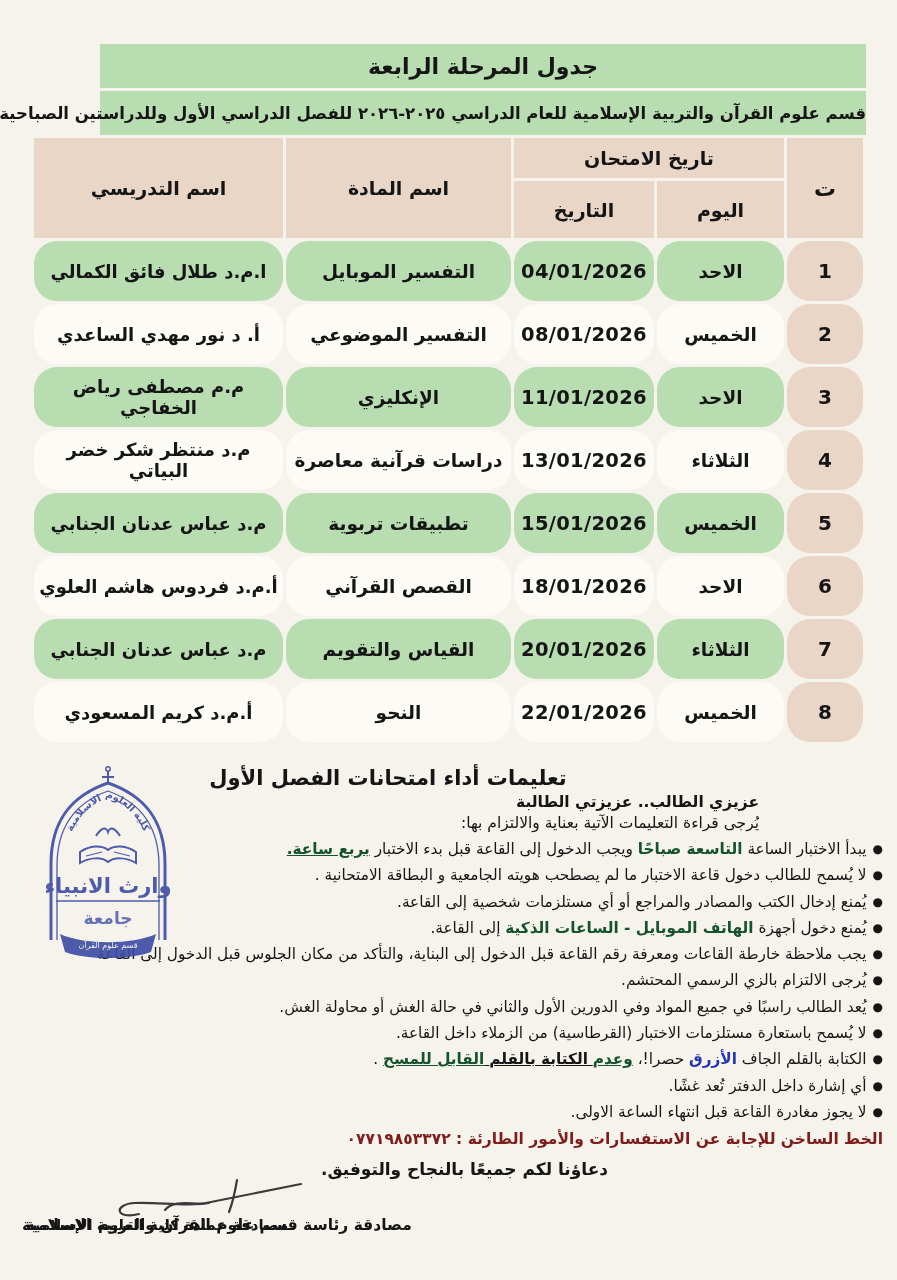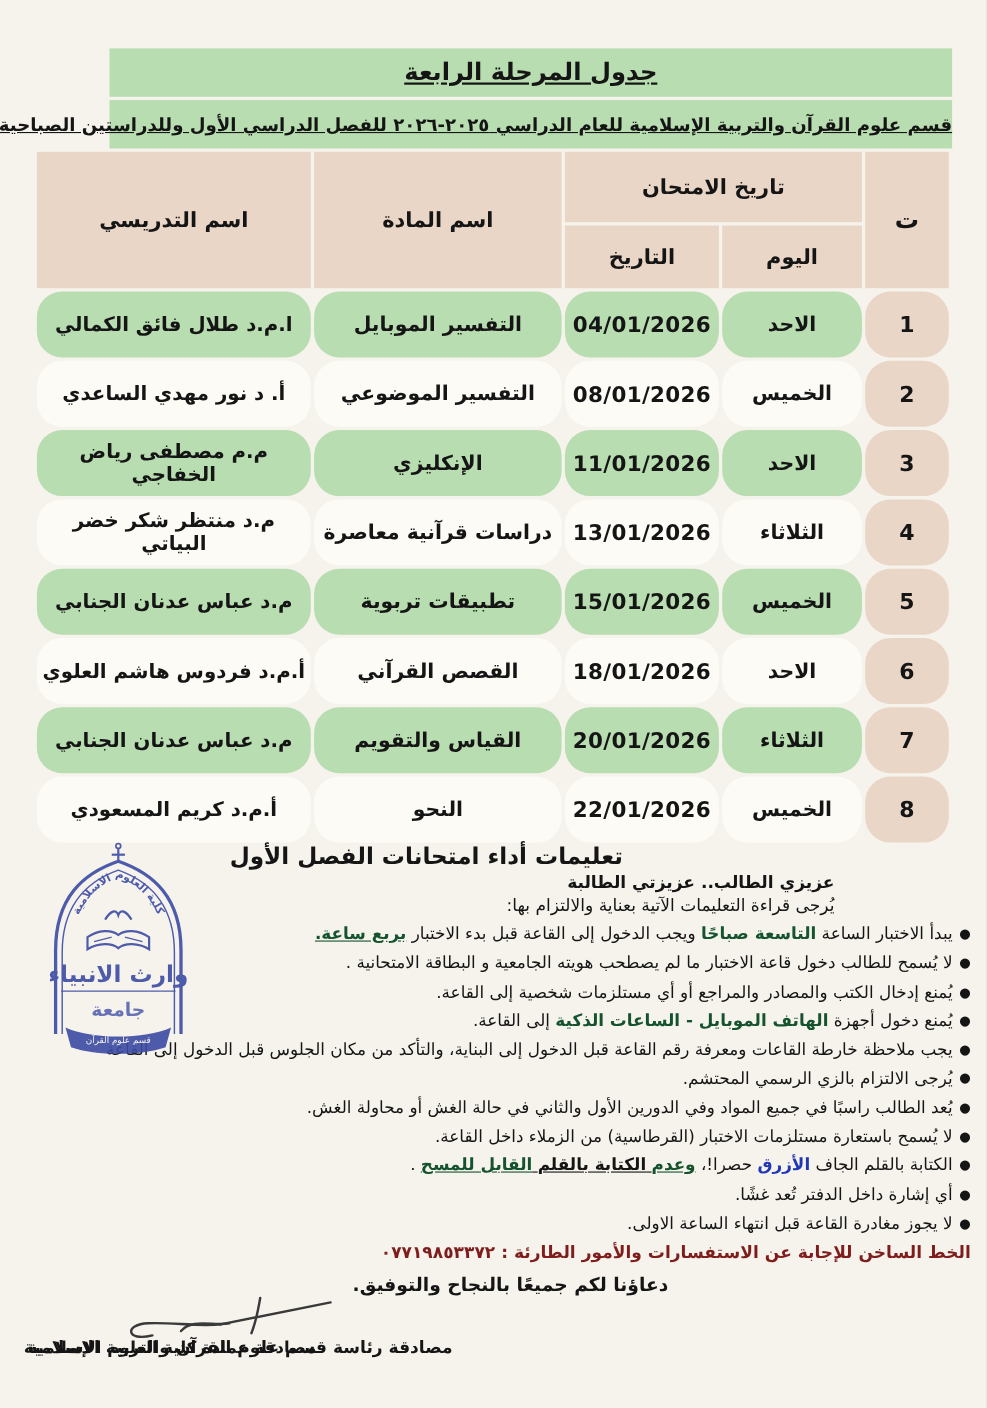--- a/index.html
+++ b/index.html
@@ -3,39 +3,39 @@
 <meta charset="utf-8">
 <style>
   html,body{margin:0;padding:0;background:#d8d6d0;}
   .page{
     position:relative;width:897px;height:1280px;margin:0 auto;
     background:#f5f3ec;overflow:hidden;
     font-family:"DejaVu Sans",sans-serif;color:#151515;direction:rtl;
   }
   .tex{background-image:repeating-linear-gradient(180deg,rgba(255,255,255,.09) 0 2px,rgba(0,0,0,.03) 2px 4px);}
   
-  .title-block{position:absolute;top:44px;right:31px;width:766px;text-decoration:underline;}
+  .title-block{position:absolute;top:44px;right:31px;width:766px;}
   .title-cell{background:#b8ddb0;text-align:center;font-weight:bold;}
   .title-1{height:44px;line-height:46px;font-size:22px;margin-bottom:3px;}
   .title-2{height:44px;line-height:46px;font-size:16.5px;white-space:nowrap;}
   
   table.schedule{
     position:absolute;top:135px;right:31px;width:835px;
     border-collapse:separate;border-spacing:3px;table-layout:fixed;
   }
   table.schedule th,table.schedule td{
     text-align:center;vertical-align:middle;font-weight:bold;padding:0 4px;
     overflow:hidden;
   }
   .pink{background:#e9d6c7;}
   tr.green-row td{background:#b8ddb0;}
   tr.white-row td{background:#fcfbf6;}
   tr.green-row td.pink,tr.white-row td.pink{background:#e9d6c7;}
   thead th{font-size:19px;}
-  thead tr.h1 th{height:64px;}
+  thead tr.h1 th{height:40px;}
   thead tr.h2 th{height:57px;}
   th.th-no{font-size:22px;}
   tbody td{height:60px;font-size:18.5px;border-radius:23px;}
   tbody td.date{font-size:19.5px;letter-spacing:.3px;}
   tbody td.num{font-size:20px;}
   tbody td.instr{font-size:18px;}
   
   .instructions{position:absolute;top:766px;right:14px;width:868px;}
   .inst-title{margin:0;padding-right:122px;font-size:21px;font-weight:bold;text-align:center;}
   .greet{margin:3px 0 0;padding-right:124px;font-size:15.5px;text-align:right;}

